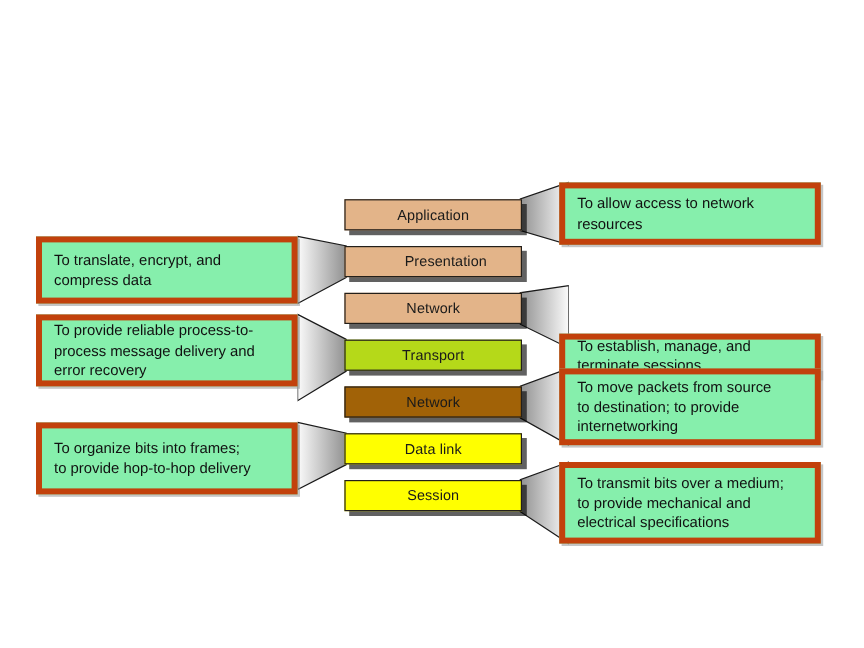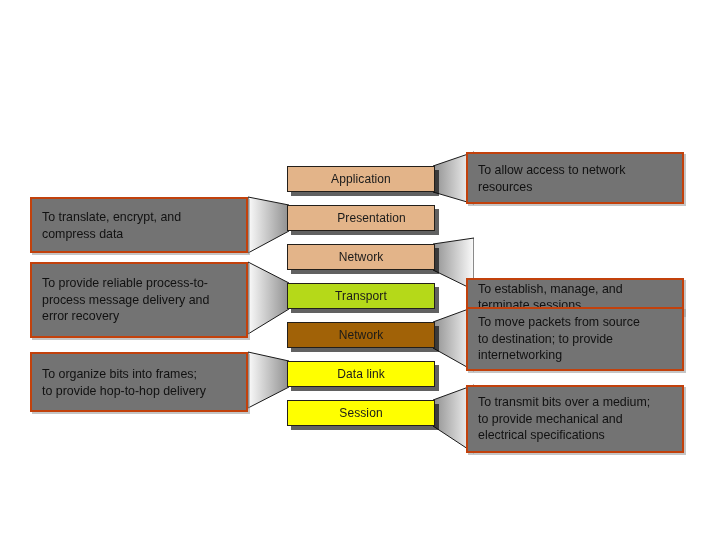--- a/index.html
+++ b/index.html
@@ -34,22 +34,22 @@
     font-size: 12px;
     color: #1a1a1a;
     letter-spacing: 0.1px;
     line-height: 1;
     white-space: nowrap;
   }
 
   
   .desc-box {
     position: absolute;
-    background: #737373;
-    border: 2px solid #c2410c;
+    background: #86efac;
+    border: 5px solid #c2410c;
     box-sizing: border-box;
     z-index: 6;
     box-shadow: 2px 2px 0 rgba(150,150,150,0.55);
   }
   .desc-box .desc-text {
     position: absolute;
     left: 10px;
     right: 8px;
     top: 50%;
     transform: translateY(-50%);
@@ -178,21 +178,21 @@
       <div class="layer-bar" style="top: 400px; background: rgb(255, 255, 0);">
         <span class="layer-label" style="color: rgb(26, 26, 26);">Session</span>
       </div>
     </div>
 
   <div id="left-desc-stack">
       <div class="desc-box desc-left" style="top: 197px; height: 56px;">
         <div class="desc-text">To translate, encrypt, and
 compress data</div>
       </div>
-      <div class="desc-box desc-left" style="top: 262px; height: 76px;">
+      <div class="desc-box desc-left" style="top: 262px; height: 60px;">
         <div class="desc-text">To provide reliable process-to-
 process message delivery and
 error recovery</div>
       </div>
       <div class="desc-box desc-left" style="top: 352px; height: 60px;">
         <div class="desc-text">To organize bits into frames;
 to provide hop-to-hop delivery</div>
       </div>
     </div>
 

